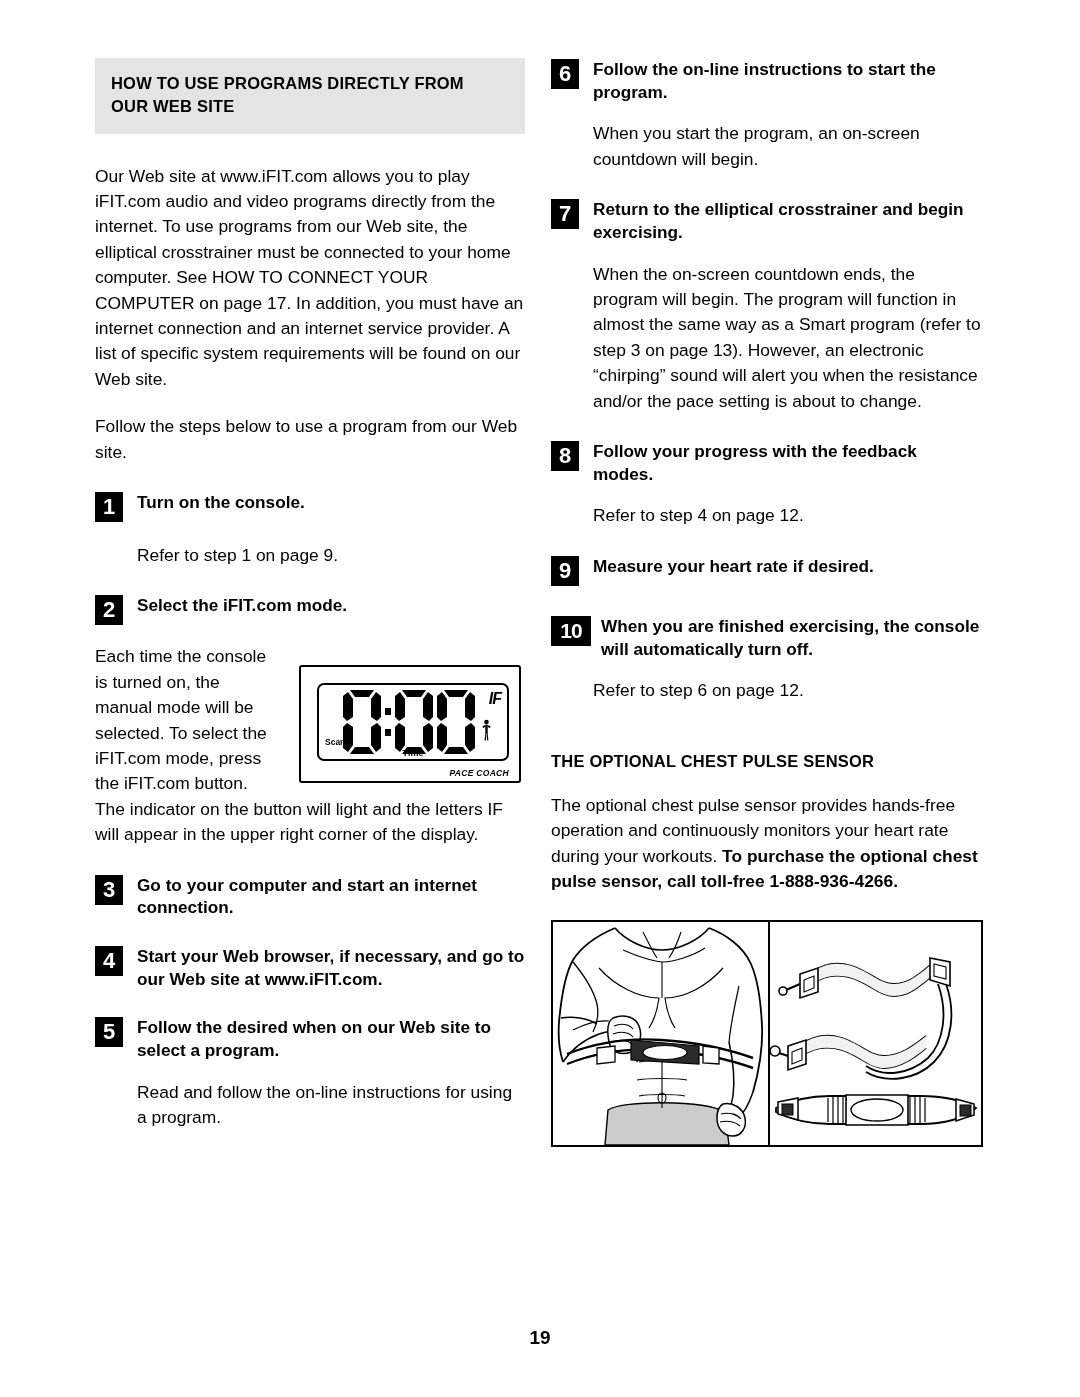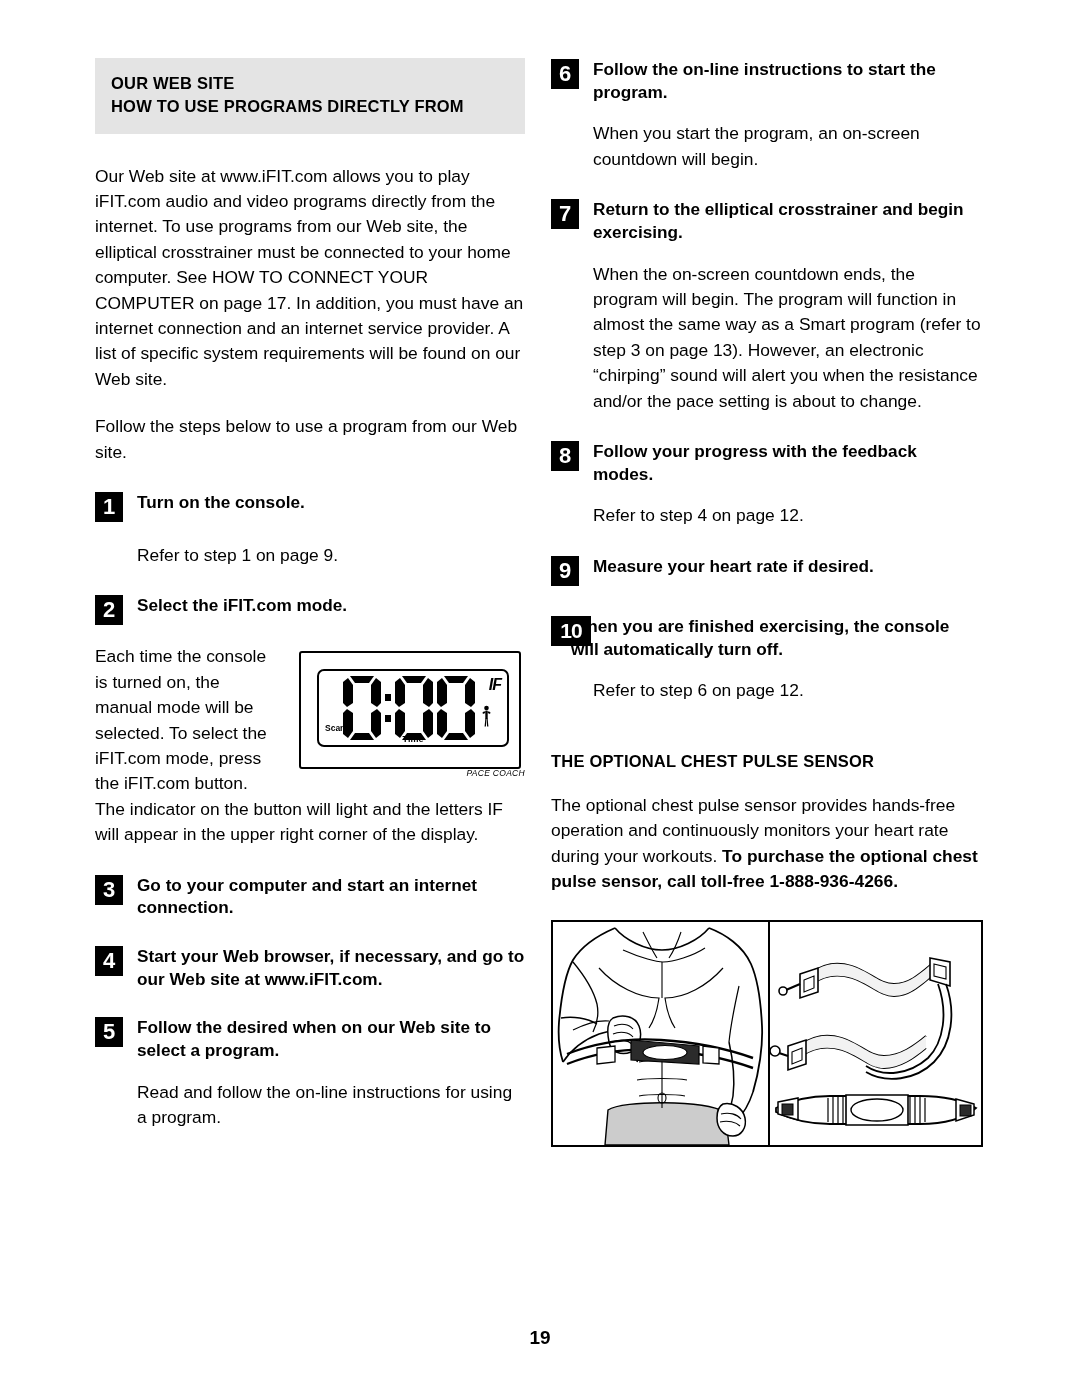--- a/index.html
+++ b/index.html
@@ -80,21 +80,21 @@
     font-weight: bold;
     line-height: 30px;
     text-align: center;
     font-family: "Liberation Sans", sans-serif;
   }
   .step .badge.wide {
     width: 40px;
     font-size: 21px;
     letter-spacing: -1px;
   }
-  .step.wide-badge { padding-left: 20px; }
+  .step.wide-badge { padding-left: 50px; }
   .step .step-title {
     font-size: 17.2px;
     font-weight: bold;
     line-height: 1.32;
   }
   .step-note {
     font-size: 17.4px;
     line-height: 1.46;
     margin: 18px 0 0 42px;
   }
@@ -102,21 +102,21 @@
   
   .console-fig {
     float: right;
     width: 232px;
     height: 126px;
     margin: 6px 0 6px 14px;
     position: relative;
   }
   .console-outer {
     position: absolute;
-    left: 6px; top: 1px;
+    left: 6px; top: 15px;
     width: 222px; height: 118px;
     border: 2px solid #000;
     border-radius: 3px;
     background: #fff;
     box-sizing: border-box;
   }
   .console-inner {
     position: absolute;
     left: 16px; top: 16px;
     width: 192px; height: 78px;
@@ -155,24 +155,24 @@
     letter-spacing: -1px;
     line-height: 1;
   }
   .lcd-person {
     position: absolute;
     right: 16px; bottom: 18px;
     width: 9px; height: 22px;
   }
   .pace-coach {
     position: absolute;
-    right: 0; bottom: -2px;
+    right: 16px; bottom: -2px;
     font-size: 8.5px;
     font-style: italic;
-    font-weight: normal;
+    font-weight: bold;
     letter-spacing: 0.3px;
   }
 
   
   .sensor-fig {
     margin-top: 26px;
     width: 432px;
     height: 227px;
     border: 2px solid #000;
     box-sizing: border-box;
@@ -202,22 +202,22 @@
   .clearfix::after { content: ""; display: table; clear: both; }
 </style>
 </head>
 <body>
 
 <div class="page">
 
   <div class="col col-left">
 
     <div class="section-band">
+      <div class="band-line">HOW TO USE PROGRAMS DIRECTLY FROM</div>
       <div class="band-line">OUR WEB SITE</div>
-      <div class="band-line">HOW TO USE PROGRAMS DIRECTLY FROM</div>
     </div>
 
     <p class="body">Our Web site at www.iFIT.com allows you to play iFIT.com audio and video programs directly from the internet. To use programs from our Web site, the elliptical crosstrainer must be connected to your home computer. See HOW TO CONNECT YOUR COMPUTER on page 17. In addition, you must have an internet connection and an internet service provider. A list of specific system requirements will be found on our Web site.</p>
 
     <p class="body">Follow the steps below to use a program from our Web site.</p>
 
     <div class="step">
       <span class="badge">1</span>
       <div class="step-title">Turn on the console.</div>
     </div>

